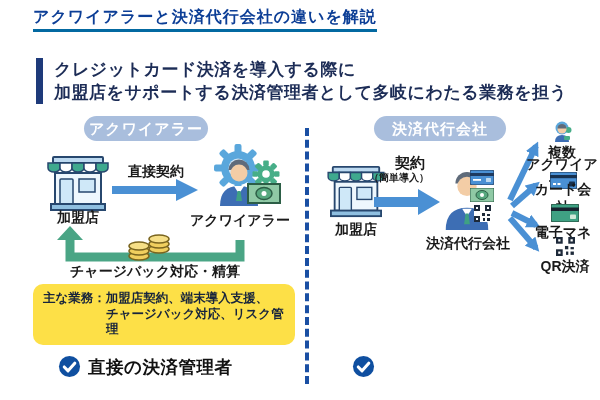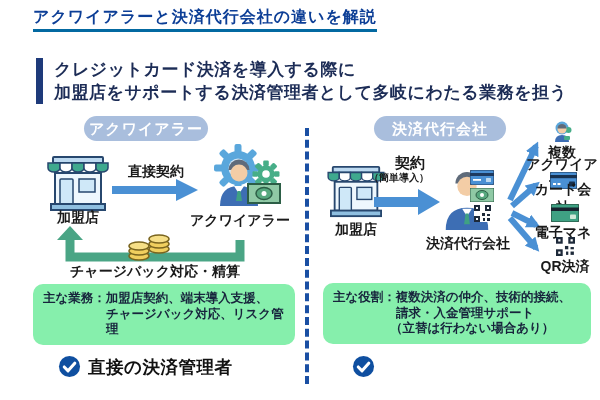--- a/index.html
+++ b/index.html
@@ -11,21 +11,21 @@
   .subtitle{left:36px;top:58px;border-left:7px solid #1e3a7a;padding-left:11px;
     font-size:17px;font-weight:bold;color:#1c2c56;line-height:23px;letter-spacing:0.5px;}
   .badge{height:25px;border-radius:13px;background:#a9bedd;color:#fff;font-weight:bold;
     font-size:15px;letter-spacing:1px;text-align:center;line-height:25px;}
   .badge-left{left:84px;top:116px;width:124px;}
   .badge-right{left:374px;top:116px;width:132px;}
   .divider{left:305px;top:128px;height:256px;width:0;border-left:4px dashed #1a4fa3;}
   .lbl{font-weight:bold;color:#1a1a1a;text-align:center;}
   .lbl-14{font-size:14px;}
   .lbl-11{font-size:14px;}
-  .infobox{background:#86efac;border-radius:10px;padding:7px 10px;
+  .infobox{background:#fde047;border-radius:10px;padding:7px 10px;
     font-size:12.5px;font-weight:bold;color:#17243c;line-height:15.5px;}
   .indent{margin-left:63px;}
   .conclusion{display:flex;align-items:flex-start;gap:7px;}
   .conclusion span{font-size:17.5px;font-weight:bold;color:#111;letter-spacing:0.5px;}
 </style>
 </head>
 <body>
 
 <div class="stage">
 
@@ -244,25 +244,20 @@
         <rect x="13" y="13" width="3" height="3"></rect>
     </g>
     <g fill="#fff">
       <rect x="2" y="2" width="2" height="2"></rect>
         <rect x="13" y="2" width="2" height="2"></rect>
       <rect x="2" y="13" width="2" height="2"></rect>
     </g>
   </svg>
   <div class="abs lbl lbl-11" style="left:535px;top:258px;width:60px">QR決済</div>
 
-  <div class="abs infobox" style="left:323px;top:283px;width:248px">
-    <div>主な役割：複数決済の仲介、技術的接続、</div>
-    <div class="indent">請求・入金管理サポート</div>
-    <div style="margin-left:57px">（立替は行わない場合あり）</div>
-  </div>
 
   <div class="abs conclusion" style="left:352px;top:355px">
     <svg width="23" height="23" viewBox="0 0 24 24">
       <circle cx="12" cy="12" r="11" fill="#0f4fa0"></circle>
       <path d="M6.5 12.5 L10.5 16.5 L17.5 8.5" stroke="#fff" stroke-width="3.2" fill="none" stroke-linecap="round" stroke-linejoin="round"></path>
     </svg>
   </div>
 
 </div>
 

